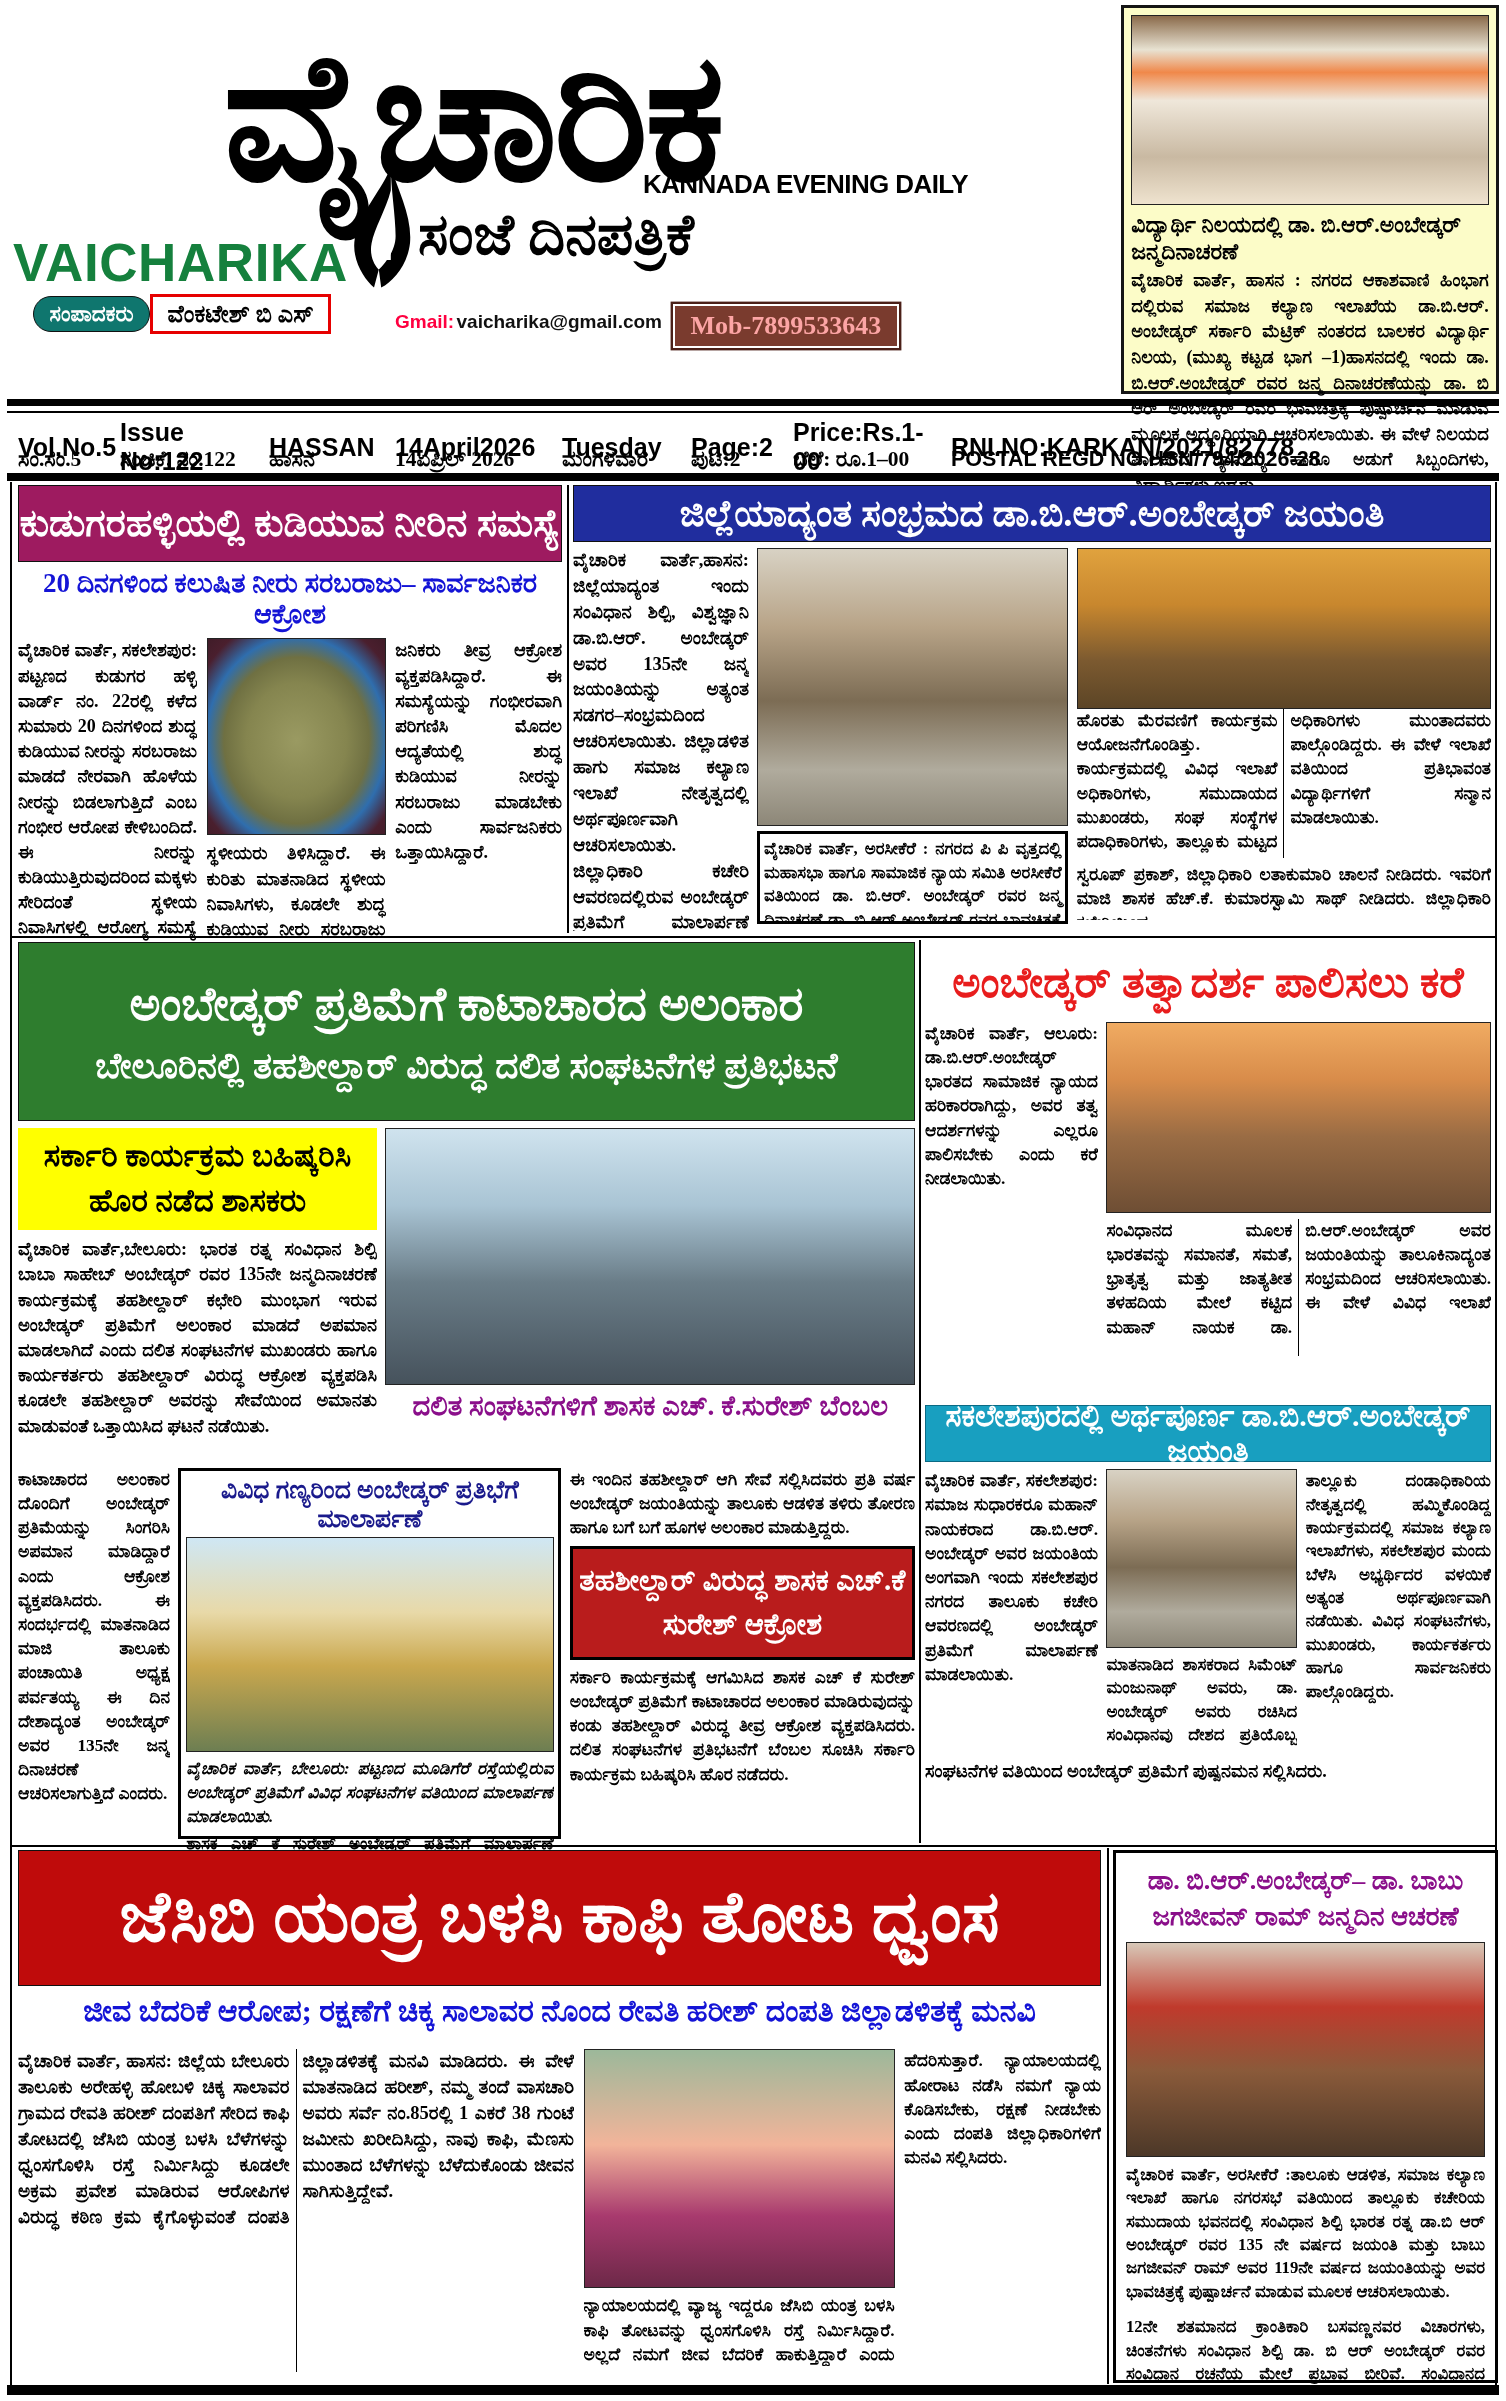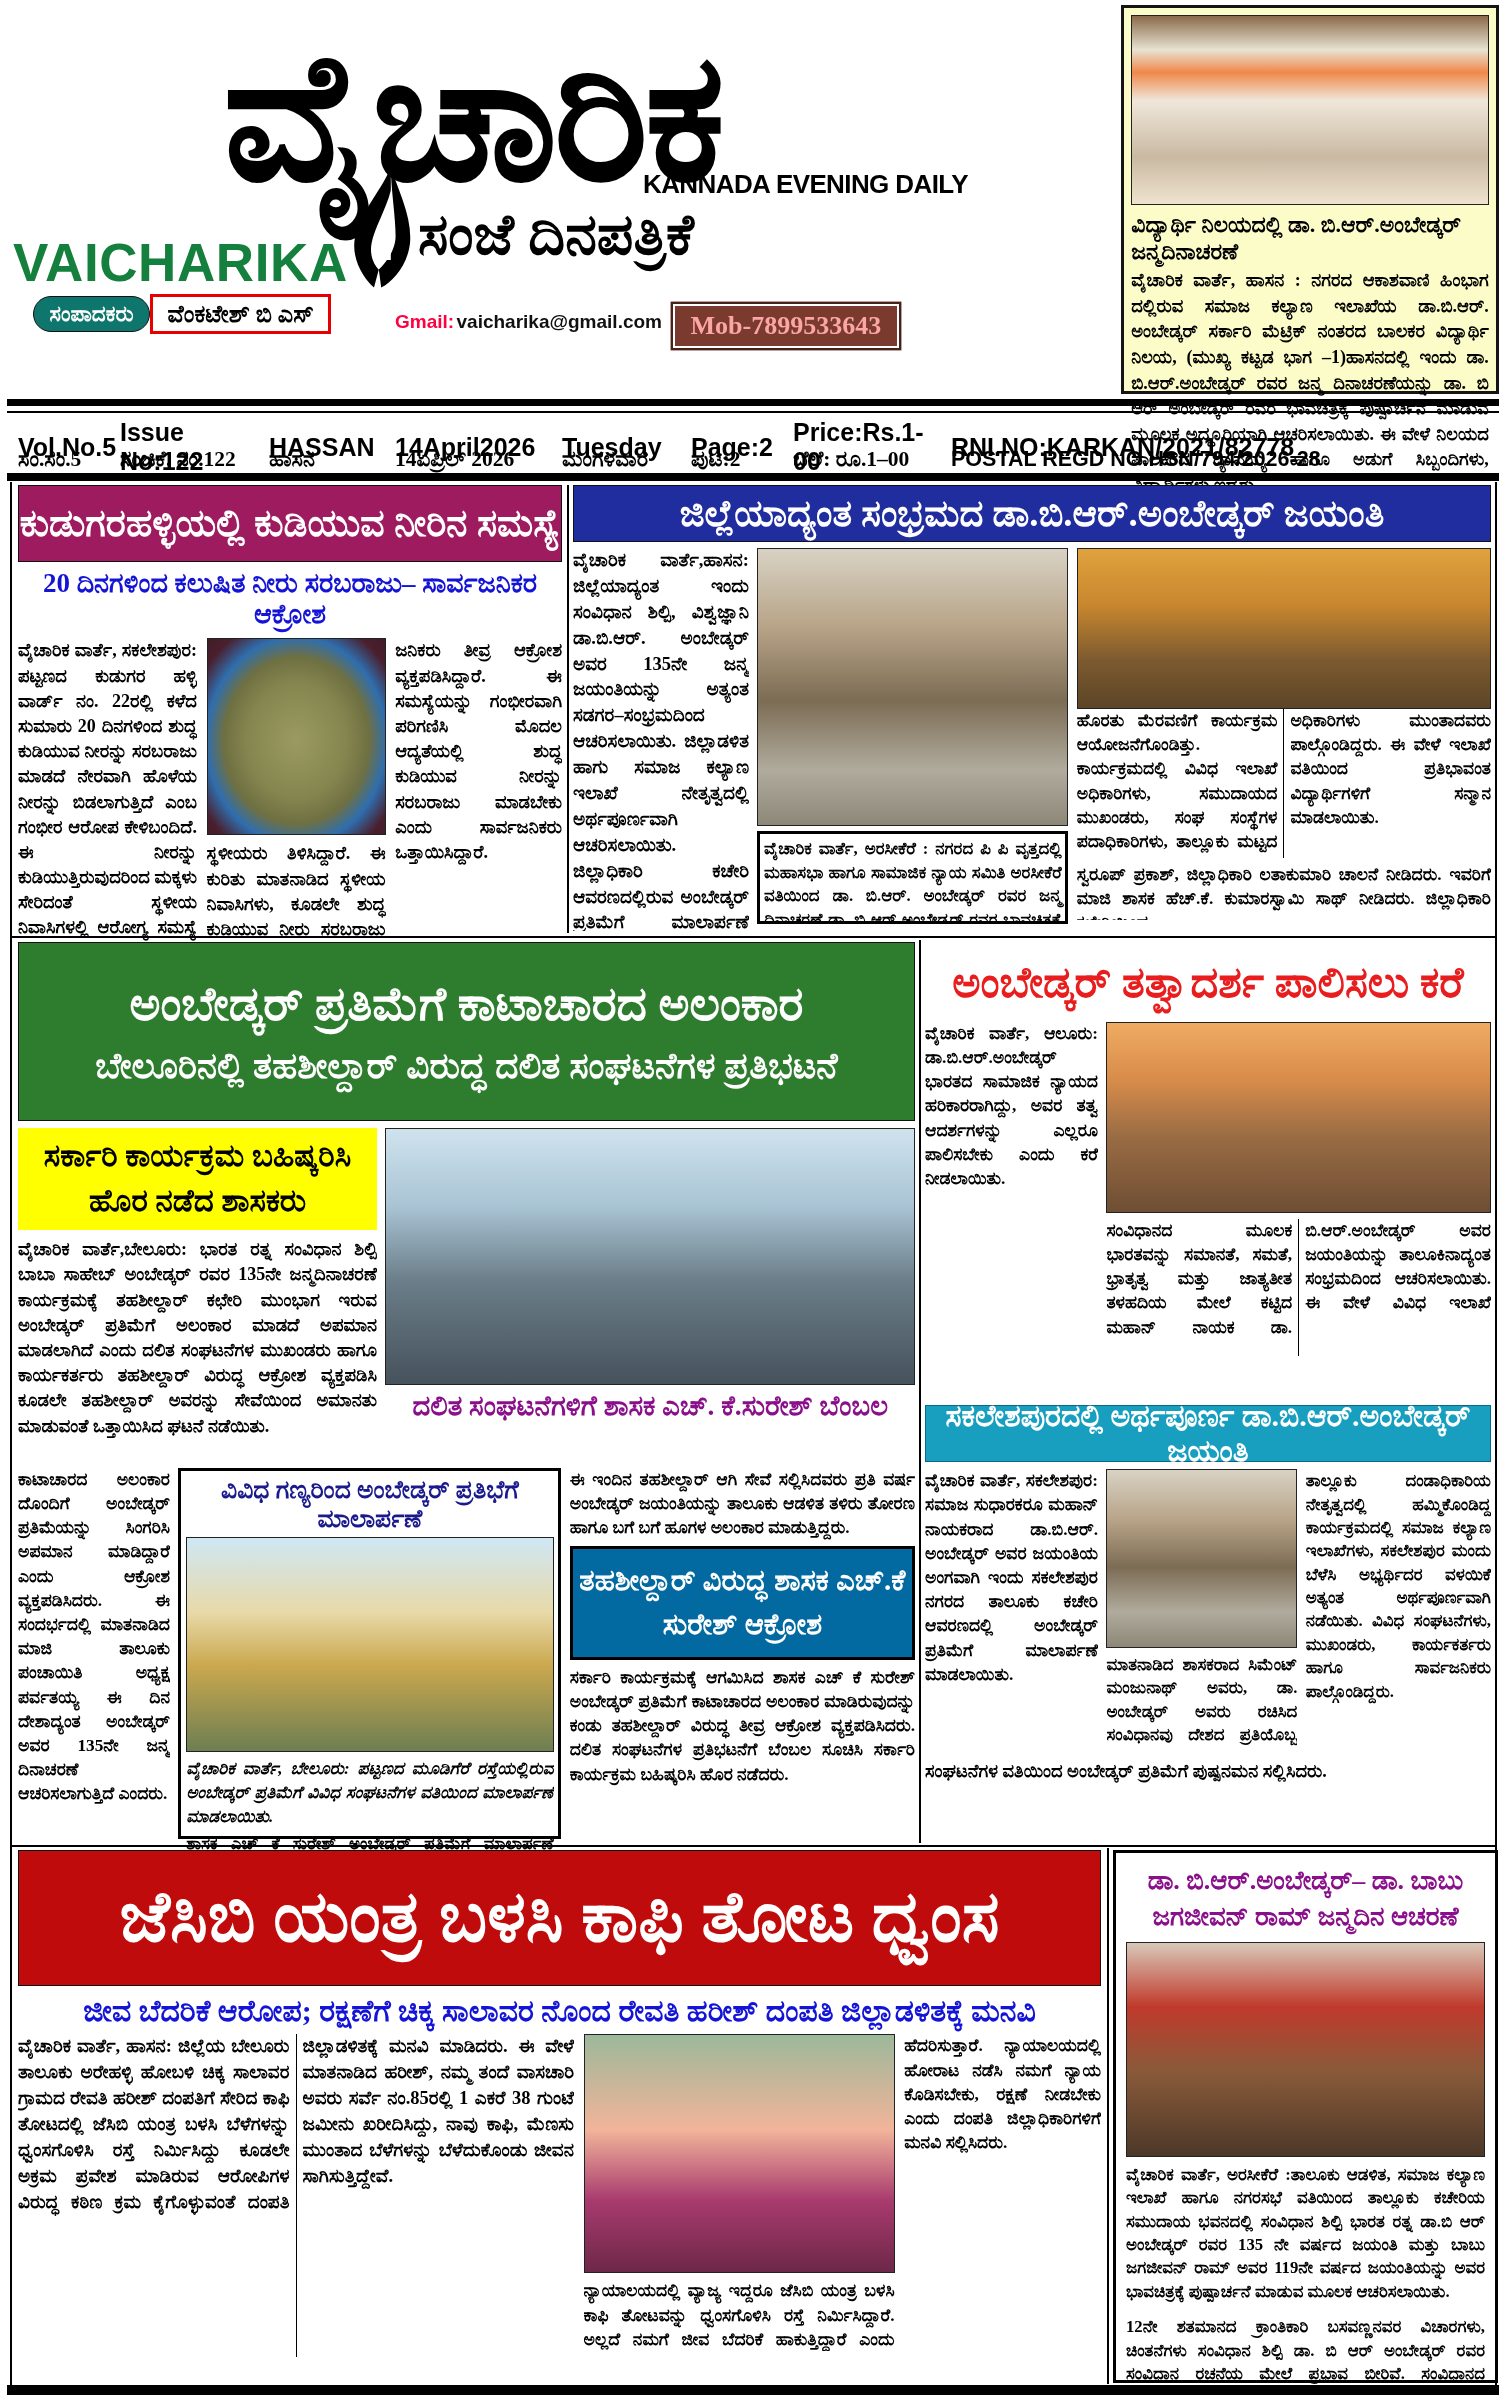--- a/index.html
+++ b/index.html
@@ -167,21 +167,21 @@
     <div style="display:flex;gap:8.4px;margin-top:9.6px;height:371px;">
       <div class="body-txt" style="width:152px;font-size:17.3px;">ಕಾಟಾಚಾರದ ಅಲಂಕಾರ ದೊಂದಿಗೆ ಅಂಬೇಡ್ಕರ್ ಪ್ರತಿಮೆಯನ್ನು ಸಿಂಗರಿಸಿ ಅಪಮಾನ ಮಾಡಿದ್ದಾರೆ ಎಂದು ಆಕ್ರೋಶ ವ್ಯಕ್ತಪಡಿಸಿದರು. ಈ ಸಂದರ್ಭದಲ್ಲಿ ಮಾತನಾಡಿದ ಮಾಜಿ ತಾಲೂಕು ಪಂಚಾಯಿತಿ ಅಧ್ಯಕ್ಷ ಪರ್ವತಯ್ಯ ಈ ದಿನ ದೇಶಾದ್ಯಂತ ಅಂಬೇಡ್ಕರ್ ಅವರ 135ನೇ ಜನ್ಮ ದಿನಾಚರಣೆ ಆಚರಿಸಲಾಗುತ್ತಿದೆ ಎಂದರು.</div>
       <div class="box-black" style="width:383px;padding:4.8px;">
         <div style="color:#1a1a8c;font-weight:900;font-size:25px;text-align:center;">ವಿವಿಧ ಗಣ್ಯರಿಂದ ಅಂಬೇಡ್ಕರ್ ಪ್ರತಿಭೆಗೆ ಮಾಲಾರ್ಪಣೆ</div>
         <div class="photo ph-statue" style="width:100%;height:215px;margin-top:3.6px;"></div>
         <div class="body-txt" style="margin-top:4.8px;font-size:17px;font-style:italic;">ವೈಚಾರಿಕ ವಾರ್ತೆ, ಬೇಲೂರು: ಪಟ್ಟಣದ ಮೂಡಿಗೆರೆ ರಸ್ತೆಯಲ್ಲಿರುವ ಅಂಬೇಡ್ಕರ್ ಪ್ರತಿಮೆಗೆ ವಿವಿಧ ಸಂಘಟನೆಗಳ ವತಿಯಿಂದ ಮಾಲಾರ್ಪಣೆ ಮಾಡಲಾಯಿತು.</div>
         <div class="body-txt" style="margin-top:3.6px;font-size:16.7px;">ಶಾಸಕ ಎಚ್ ಕೆ ಸುರೇಶ್ ಅಂಬೇಡ್ಕರ್ ಪ್ರತಿಮೆಗೆ ಮಾಲಾರ್ಪಣೆ ಮಾಡಿದರು. ದಲಿತ ಸಂಘಟನೆಗಳ ಮುಖಂಡರು ಹಾಗೂ ಕಾರ್ಯಕರ್ತರು ಉಪಸ್ಥಿತರಿದ್ದರು.</div>
       </div>
       <div style="flex:1;">
         <div class="body-txt" style="font-size:17.3px;height:78px;">ಈ ಇಂದಿನ ತಹಶೀಲ್ದಾರ್ ಆಗಿ ಸೇವೆ ಸಲ್ಲಿಸಿದವರು ಪ್ರತಿ ವರ್ಷ ಅಂಬೇಡ್ಕರ್ ಜಯಂತಿಯನ್ನು ತಾಲೂಕು ಆಡಳಿತ ತಳಿರು ತೋರಣ ಹಾಗೂ ಬಗೆ ಬಗೆ ಹೂಗಳ ಅಲಂಕಾರ ಮಾಡುತ್ತಿದ್ದರು.</div>
-        <div class="banner box-black" style="width:100%;height:114px;background:#0369a1;font-size:29px;line-height:1.5;padding:2.4px;">ತಹಶೀಲ್ದಾರ್ ವಿರುದ್ಧ ಶಾಸಕ ಎಚ್.ಕೆ ಸುರೇಶ್ ಆಕ್ರೋಶ</div>
+        <div class="banner box-black" style="width:100%;height:114px;background:#b91c1c;font-size:29px;line-height:1.5;padding:2.4px;">ತಹಶೀಲ್ದಾರ್ ವಿರುದ್ಧ ಶಾಸಕ ಎಚ್.ಕೆ ಸುರೇಶ್ ಆಕ್ರೋಶ</div>
         <div class="body-txt" style="margin-top:6px;font-size:17.3px;height:161px;">ಸರ್ಕಾರಿ ಕಾರ್ಯಕ್ರಮಕ್ಕೆ ಆಗಮಿಸಿದ ಶಾಸಕ ಎಚ್ ಕೆ ಸುರೇಶ್ ಅಂಬೇಡ್ಕರ್ ಪ್ರತಿಮೆಗೆ ಕಾಟಾಚಾರದ ಅಲಂಕಾರ ಮಾಡಿರುವುದನ್ನು ಕಂಡು ತಹಶೀಲ್ದಾರ್ ವಿರುದ್ಧ ತೀವ್ರ ಆಕ್ರೋಶ ವ್ಯಕ್ತಪಡಿಸಿದರು. ದಲಿತ ಸಂಘಟನೆಗಳ ಪ್ರತಿಭಟನೆಗೆ ಬೆಂಬಲ ಸೂಚಿಸಿ ಸರ್ಕಾರಿ ಕಾರ್ಯಕ್ರಮ ಬಹಿಷ್ಕರಿಸಿ ಹೊರ ನಡೆದರು.</div>
       </div>
     </div>
   </div>
 
   <div class="abs" style="left:925px;top:942px;width:566px;height:460px;">
     <div style="color:#e81d1d;font-weight:900;font-size:43px;text-align:center;line-height:1.3;margin-top:13px;">ಅಂಬೇಡ್ಕರ್ ತತ್ವಾದರ್ಶ ಪಾಲಿಸಲು ಕರೆ</div>
     <div style="display:flex;gap:8.4px;margin-top:10.8px;">
       <div class="body-txt" style="width:173px;font-size:17.3px;height:335px;">ವೈಚಾರಿಕ ವಾರ್ತೆ, ಆಲೂರು: ಡಾ.ಬಿ.ಆರ್.ಅಂಬೇಡ್ಕರ್ ಭಾರತದ ಸಾಮಾಜಿಕ ನ್ಯಾಯದ ಹರಿಕಾರರಾಗಿದ್ದು, ಅವರ ತತ್ವ ಆದರ್ಶಗಳನ್ನು ಎಲ್ಲರೂ ಪಾಲಿಸಬೇಕು ಎಂದು ಕರೆ ನೀಡಲಾಯಿತು.</div>
       <div style="flex:1;">
@@ -201,21 +201,21 @@
         <div class="body-txt" style="margin-top:4.8px;height:93px;font-size:16.7px;">ಮಾತನಾಡಿದ ಶಾಸಕರಾದ ಸಿಮೆಂಟ್ ಮಂಜುನಾಥ್ ಅವರು, ಡಾ. ಅಂಬೇಡ್ಕರ್ ಅವರು ರಚಿಸಿದ ಸಂವಿಧಾನವು ದೇಶದ ಪ್ರತಿಯೊಬ್ಬ ನಾಗರಿಕನಿಗೂ ಸಮಾನ ಹಕ್ಕುಗಳನ್ನು, ಕರ್ತವ್ಯಗಳನ್ನು ಒದಗಿಸಿದೆ ಎಂದರು.</div>
       </div>
       <div class="body-txt" style="flex:1;font-size:16.7px;">ತಾಲ್ಲೂಕು ದಂಡಾಧಿಕಾರಿಯ ನೇತೃತ್ವದಲ್ಲಿ ಹಮ್ಮಿಕೊಂಡಿದ್ದ ಕಾರ್ಯಕ್ರಮದಲ್ಲಿ ಸಮಾಜ ಕಲ್ಯಾಣ ಇಲಾಖೆಗಳು, ಸಕಲೇಶಪುರ ಮಂದು ಬೆಳೆಸಿ ಅಭ್ಯರ್ಥಿದರ ವಳಯಿಕೆ ಅತ್ಯಂತ ಅರ್ಥಪೂರ್ಣವಾಗಿ ನಡೆಯಿತು. ವಿವಿಧ ಸಂಘಟನೆಗಳು, ಮುಖಂಡರು, ಕಾರ್ಯಕರ್ತರು ಹಾಗೂ ಸಾರ್ವಜನಿಕರು ಪಾಲ್ಗೊಂಡಿದ್ದರು.</div>
     </div>
     <div class="body-txt" style="margin-top:8.4px;font-size:18px;">ಸಂಘಟನೆಗಳ ವತಿಯಿಂದ ಅಂಬೇಡ್ಕರ್ ಪ್ರತಿಮೆಗೆ ಪುಷ್ಪನಮನ ಸಲ್ಲಿಸಿದರು.</div>
   </div>
 
   <div class="abs" style="left:18px;top:1850px;width:1083px;height:533px;">
     <div class="banner" style="width:100%;height:136px;background:#bf0b0b;font-size:71px;border:1.8px solid #111;box-sizing:border-box;">ಜೆಸಿಬಿ ಯಂತ್ರ ಬಳಸಿ ಕಾಫಿ ತೋಟ ಧ್ವಂಸ</div>
     <div style="margin-top:8.4px;color:#1414d6;font-size:30px;font-weight:900;text-align:center;">ಜೀವ ಬೆದರಿಕೆ ಆರೋಪ; ರಕ್ಷಣೆಗೆ ಚಿಕ್ಕ ಸಾಲಾವರ ನೊಂದ ರೇವತಿ ಹರೀಶ್ ದಂಪತಿ ಜಿಲ್ಲಾಡಳಿತಕ್ಕೆ ಮನವಿ</div>
-    <div style="display:flex;gap:9.6px;margin-top:5px;height:323px;">
+    <div style="display:flex;gap:9.6px;margin-top:20px;height:323px;">
       <div class="body-txt cols2" style="width:556px;font-size:18.5px;">
         <span>ವೈಚಾರಿಕ ವಾರ್ತೆ, ಹಾಸನ: ಜಿಲ್ಲೆಯ ಬೇಲೂರು ತಾಲೂಕು ಅರೇಹಳ್ಳಿ ಹೋಬಳಿ ಚಿಕ್ಕ ಸಾಲಾವರ ಗ್ರಾಮದ ರೇವತಿ ಹರೀಶ್ ದಂಪತಿಗೆ ಸೇರಿದ ಕಾಫಿ ತೋಟದಲ್ಲಿ ಜೆಸಿಬಿ ಯಂತ್ರ ಬಳಸಿ ಬೆಳೆಗಳನ್ನು ಧ್ವಂಸಗೊಳಿಸಿ ರಸ್ತೆ ನಿರ್ಮಿಸಿದ್ದು ಕೂಡಲೇ ಅಕ್ರಮ ಪ್ರವೇಶ ಮಾಡಿರುವ ಆರೋಪಿಗಳ ವಿರುದ್ಧ ಕಠಿಣ ಕ್ರಮ ಕೈಗೊಳ್ಳುವಂತೆ ದಂಪತಿ ಜಿಲ್ಲಾಡಳಿತಕ್ಕೆ ಮನವಿ ಮಾಡಿದರು.</span>
         <span>ಈ ವೇಳೆ ಮಾತನಾಡಿದ ಹರೀಶ್, ನಮ್ಮ ತಂದೆ ವಾಸಚಾರಿ ಅವರು ಸರ್ವೆ ನಂ.85ರಲ್ಲಿ 1 ಎಕರೆ 38 ಗುಂಟೆ ಜಮೀನು ಖರೀದಿಸಿದ್ದು, ನಾವು ಕಾಫಿ, ಮೆಣಸು ಮುಂತಾದ ಬೆಳೆಗಳನ್ನು ಬೆಳೆದುಕೊಂಡು ಜೀವನ ಸಾಗಿಸುತ್ತಿದ್ದೇವೆ.</span>
       </div>
       <div style="width:311px;">
         <div class="photo ph-couple" style="width:100%;height:239px;"></div>
         <div class="body-txt" style="margin-top:6px;height:72px;font-size:17.3px;">ನ್ಯಾಯಾಲಯದಲ್ಲಿ ವ್ಯಾಜ್ಯ ಇದ್ದರೂ ಜೆಸಿಬಿ ಯಂತ್ರ ಬಳಸಿ ಕಾಫಿ ತೋಟವನ್ನು ಧ್ವಂಸಗೊಳಿಸಿ ರಸ್ತೆ ನಿರ್ಮಿಸಿದ್ದಾರೆ. ಅಲ್ಲದೆ ನಮಗೆ ಜೀವ ಬೆದರಿಕೆ ಹಾಕುತ್ತಿದ್ದಾರೆ ಎಂದು ಆರೋಪಿಸಿದರು.</div>
       </div>
       <div class="body-txt" style="flex:1;font-size:17.3px;">ಹೆದರಿಸುತ್ತಾರೆ. ನ್ಯಾಯಾಲಯದಲ್ಲಿ ಹೋರಾಟ ನಡೆಸಿ ನಮಗೆ ನ್ಯಾಯ ಕೊಡಿಸಬೇಕು, ರಕ್ಷಣೆ ನೀಡಬೇಕು ಎಂದು ದಂಪತಿ ಜಿಲ್ಲಾಧಿಕಾರಿಗಳಿಗೆ ಮನವಿ ಸಲ್ಲಿಸಿದರು.</div>
     </div>

